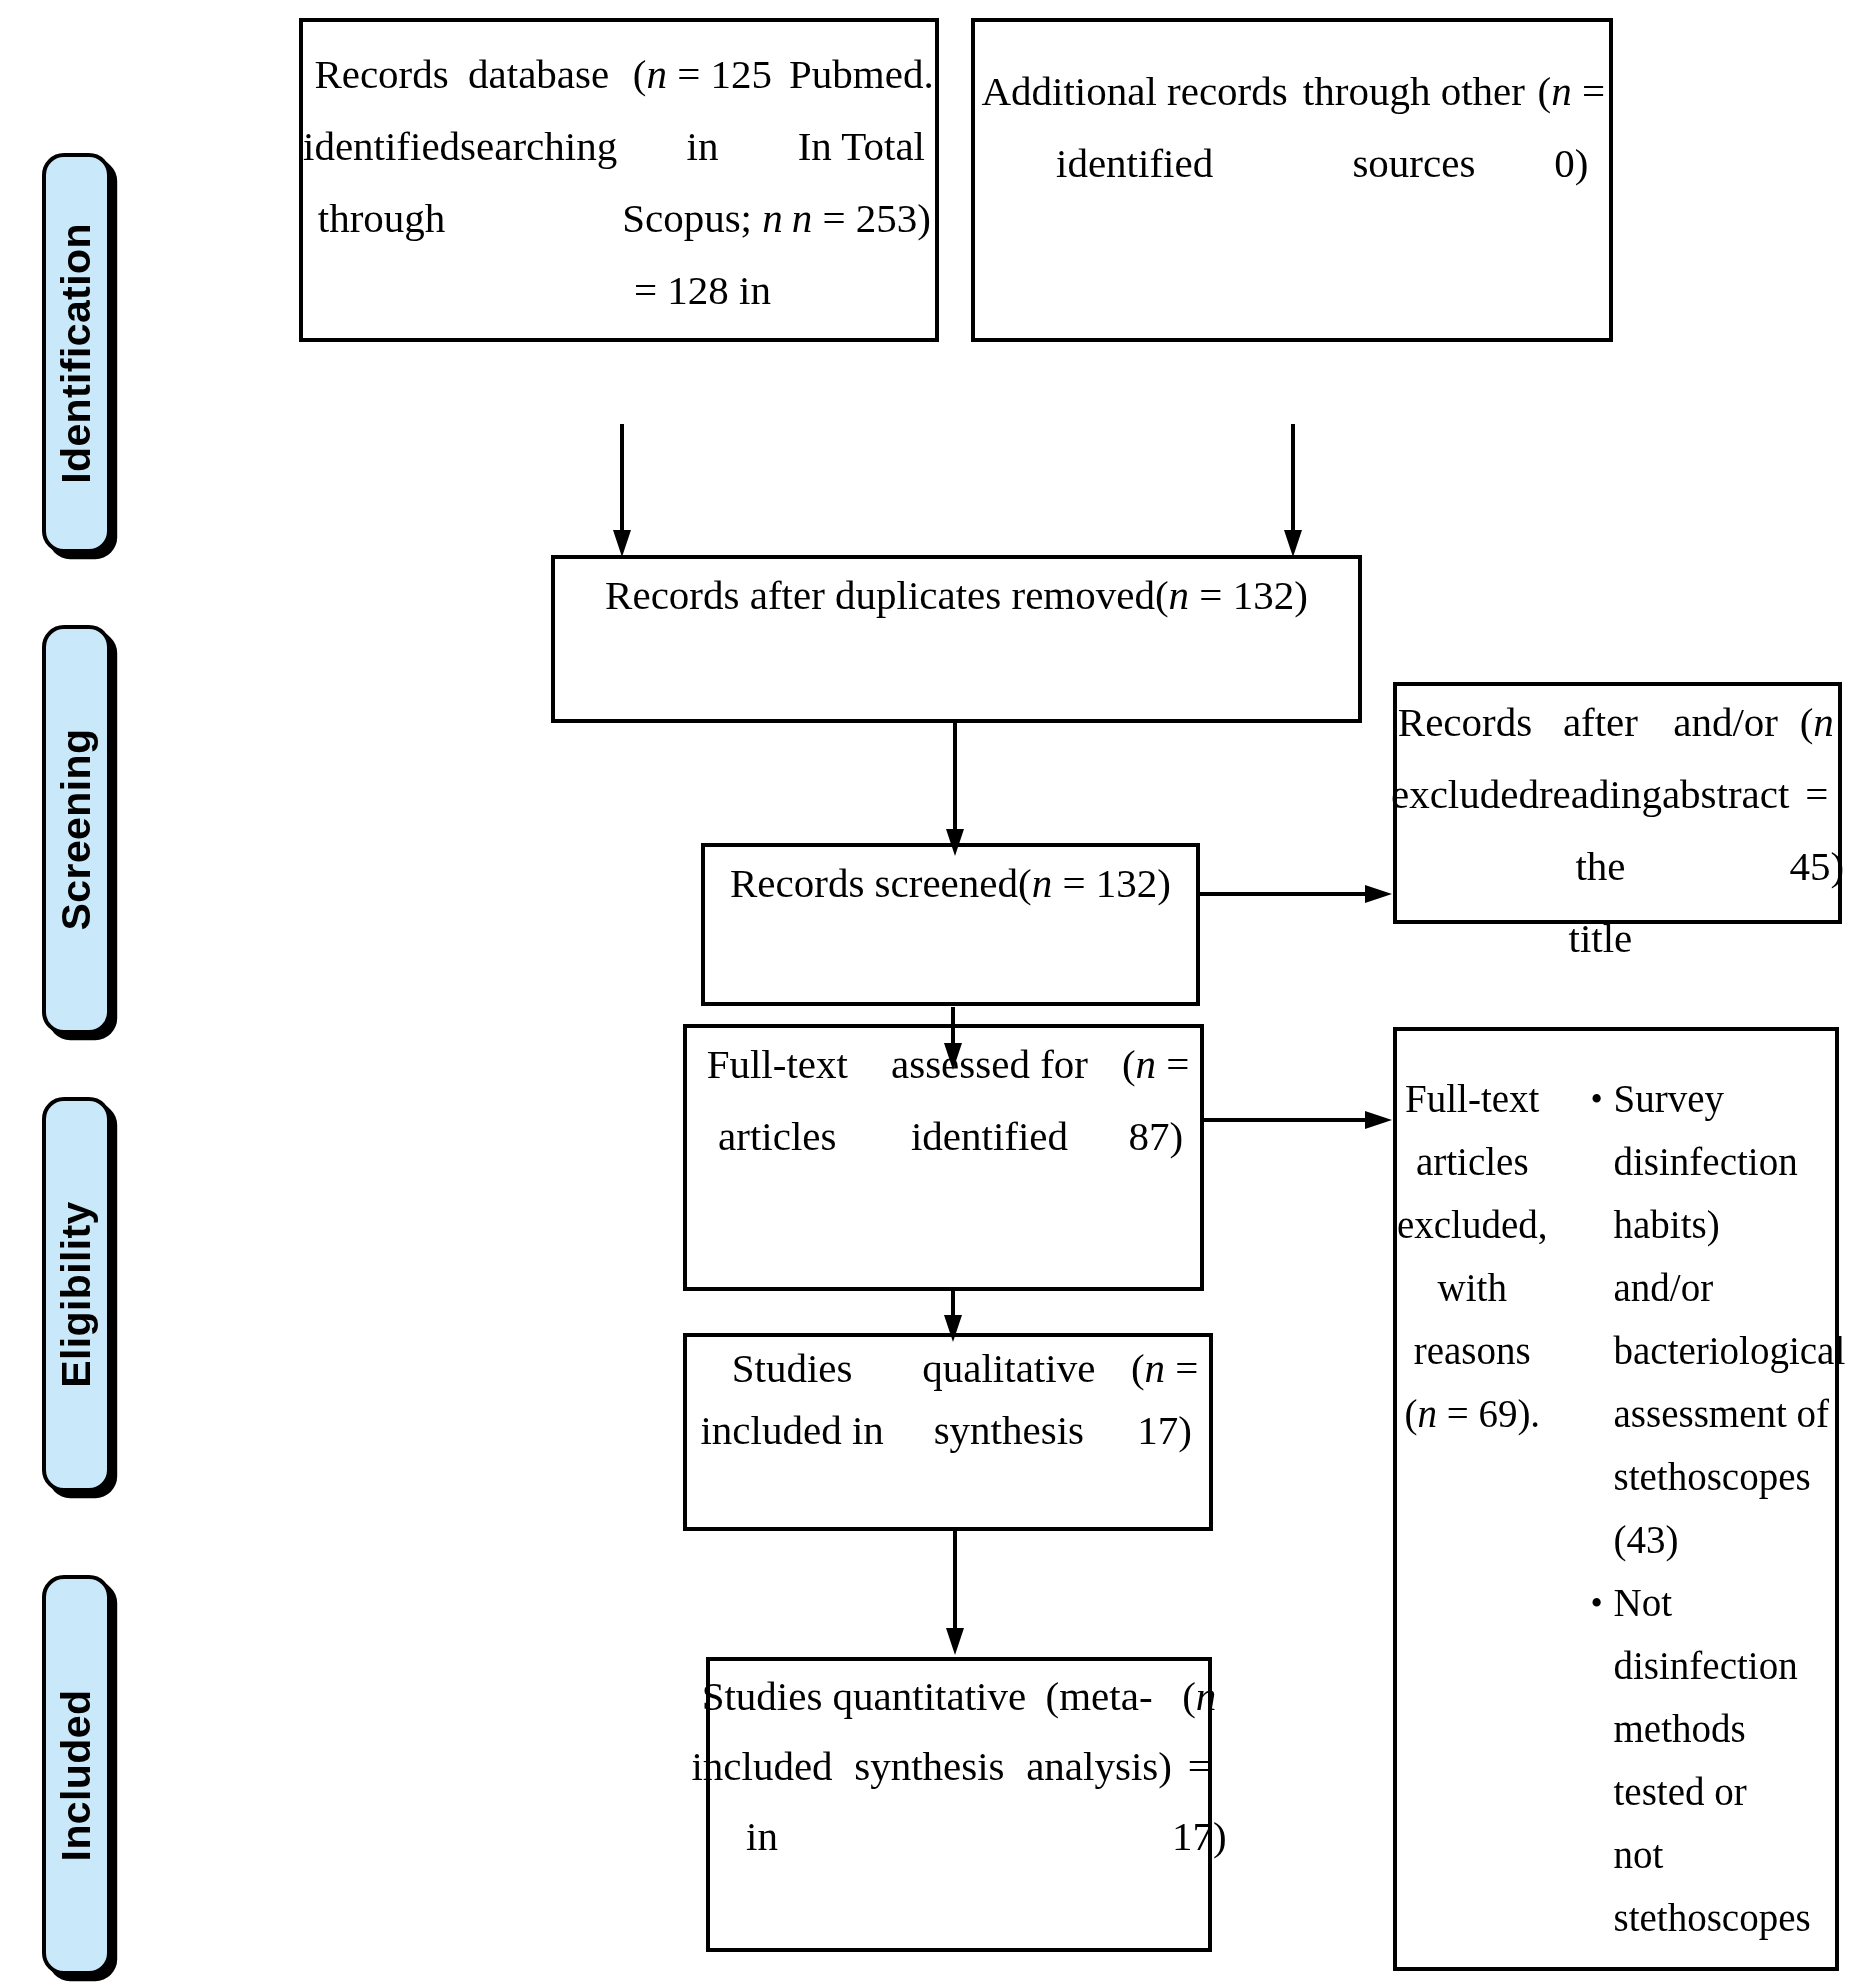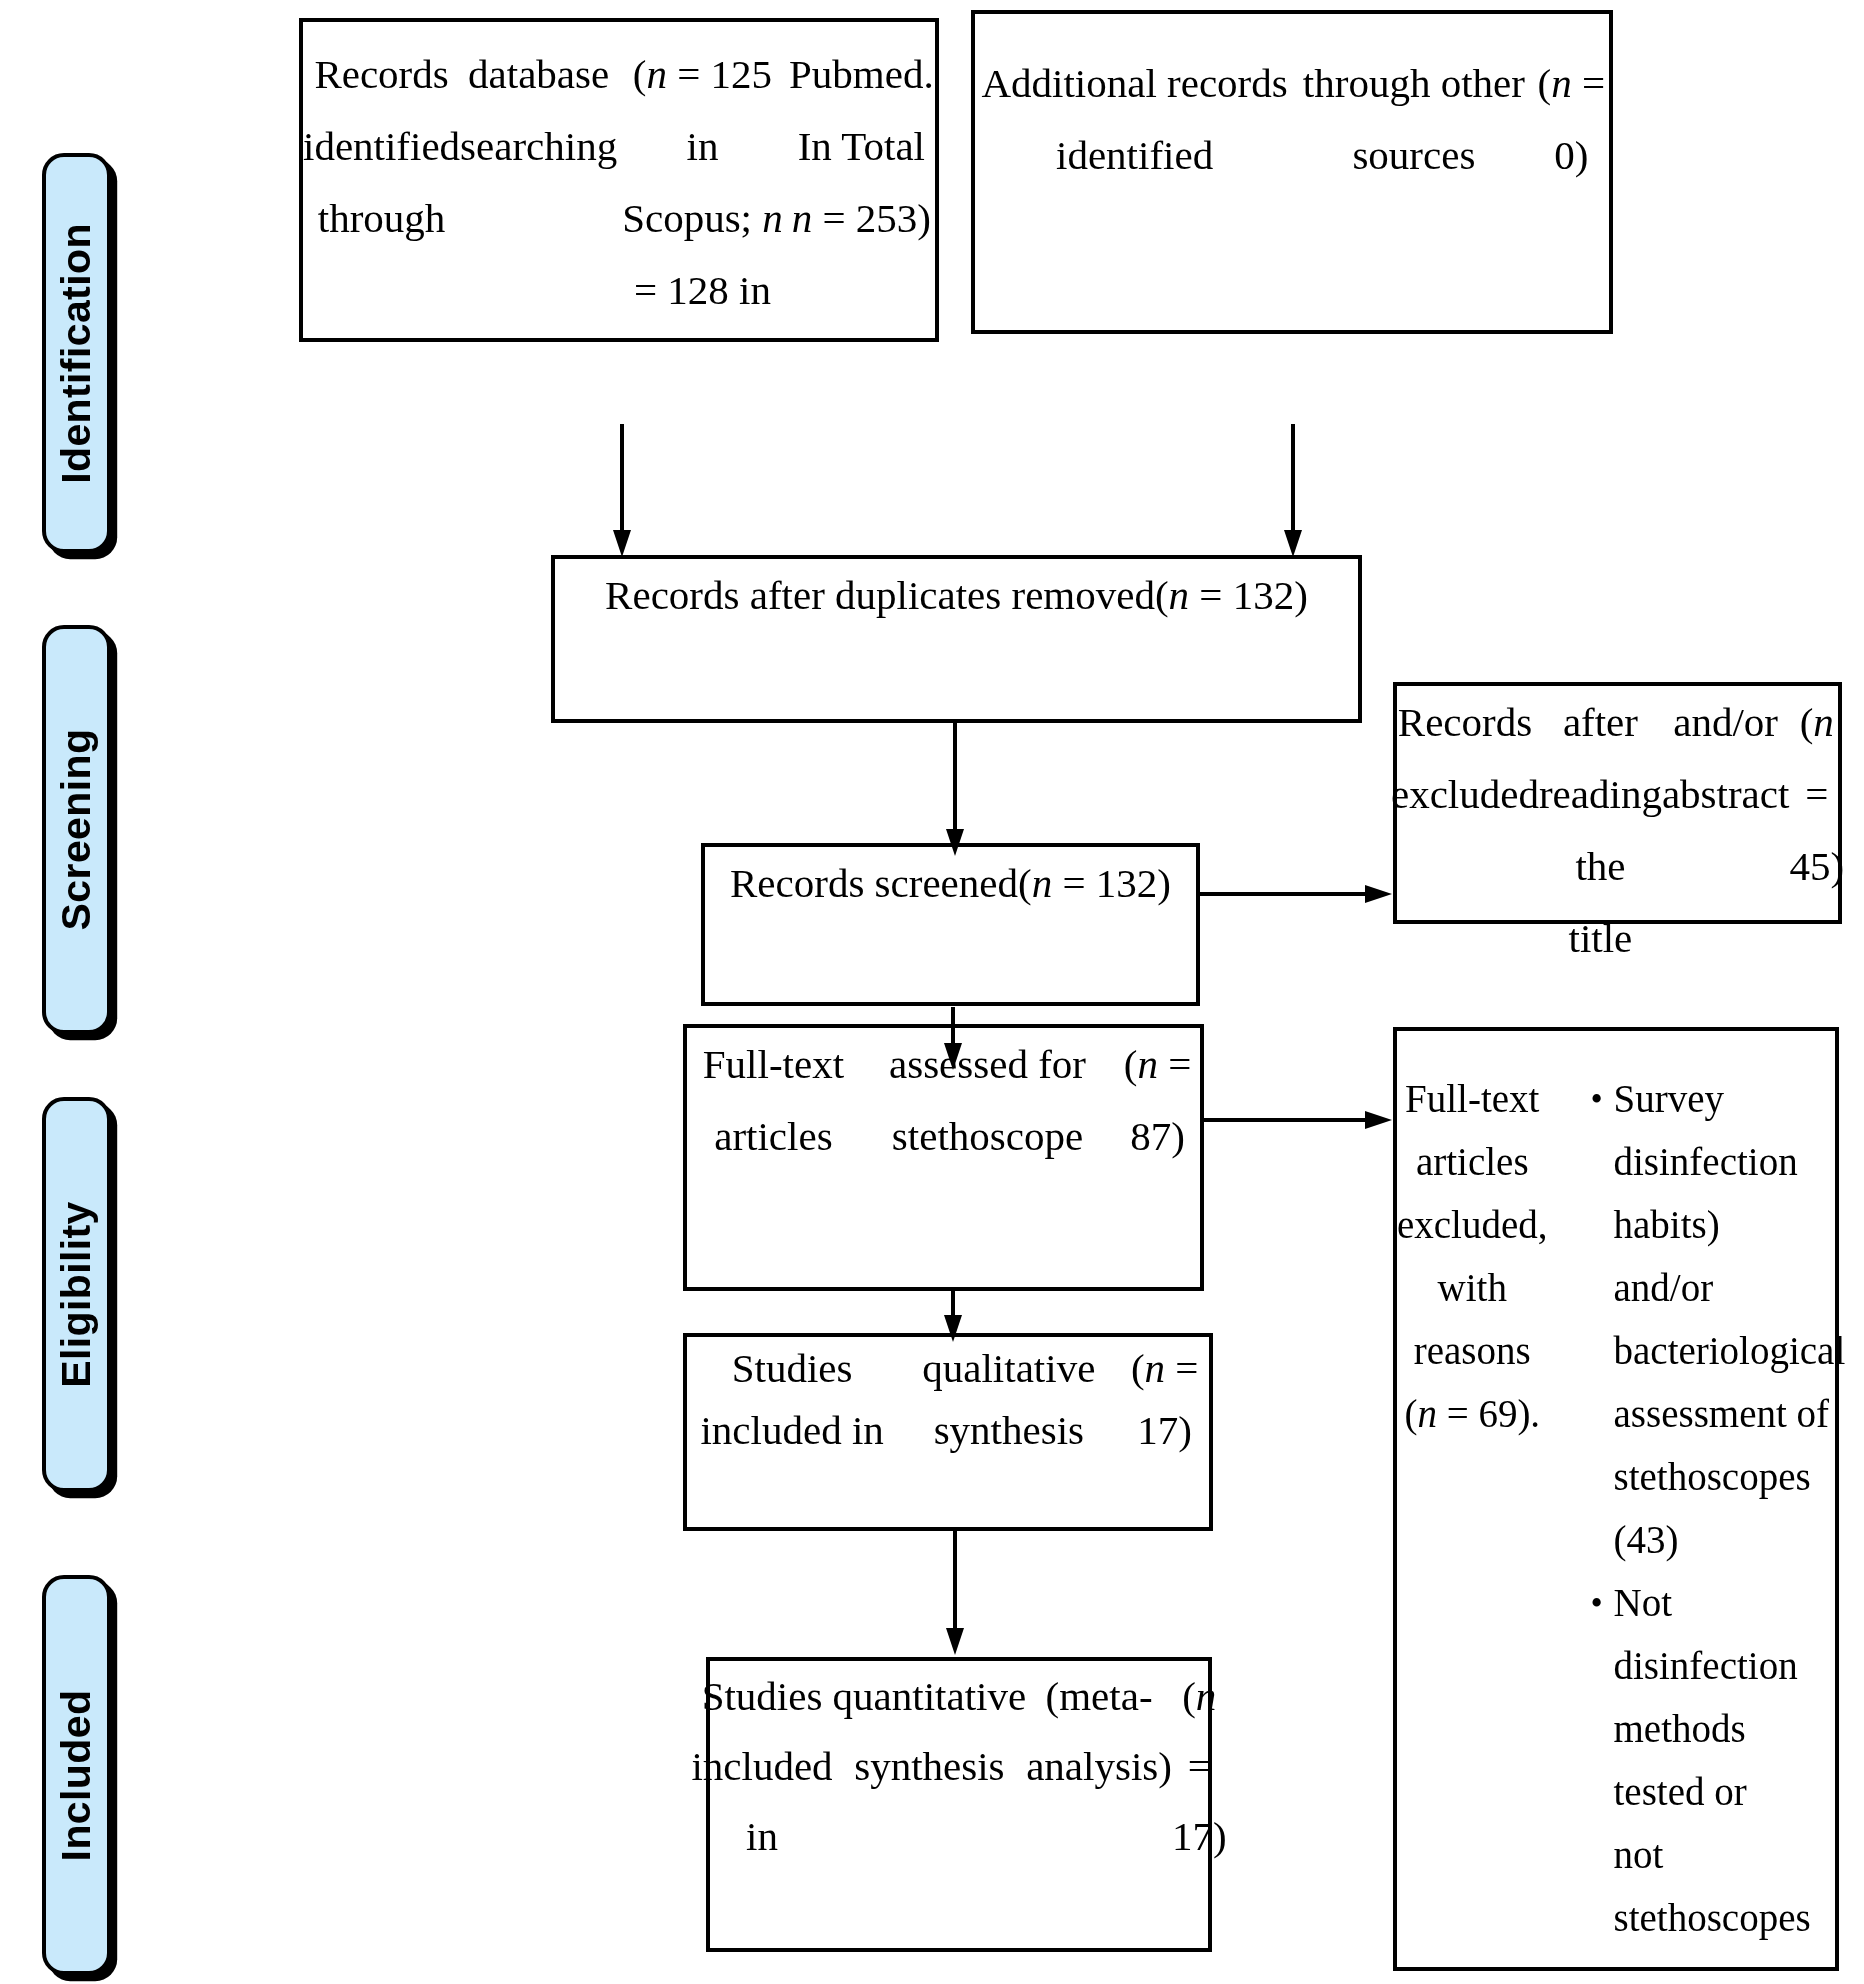--- a/index.html
+++ b/index.html
@@ -108,21 +108,21 @@
     <span class="stage-text">Included</span>
   </div>
 
   <div class="fbox toppad" id="box-identified" style="left:299px;top:18px;width:640px;height:324px;">
       <div class="tline">Records identified through</div>
       <div class="tline">database searching</div>
       <div class="tline">(<i>n</i> = 125 in Scopus; <i>n</i> = 128 in</div>
       <div class="tline">Pubmed. In Total <i>n</i> = 253)</div>
     </div>
 
-  <div class="fbox toppad" id="box-additional" style="left:971px;top:10px;width:642px;height:324px;">
+  <div class="fbox toppad" id="box-additional" style="left:971px;top:18px;width:642px;height:324px;">
       <div class="tline">Additional records identified</div>
       <div class="tline">through other sources</div>
       <div class="tline">(<i>n</i> = 0)</div>
     </div>
 
   <div class="fbox" id="box-deduplicated" style="left:551px;top:555px;width:811px;height:168px;">
       <div class="tline">Records after duplicates removed</div>
       <div class="tline">(<i>n</i> = 132)</div>
     </div>
 
@@ -133,21 +133,21 @@
 
   <div class="fbox" id="box-excluded-screening" style="left:1393px;top:682px;width:449px;height:242px;">
       <div class="tline">Records excluded</div>
       <div class="tline">after reading the title</div>
       <div class="tline">and/or abstract</div>
       <div class="tline">(<i>n</i> = 45)</div>
     </div>
 
   <div class="fbox" id="box-fulltext" style="left:683px;top:1024px;width:521px;height:267px;">
       <div class="tline">Full-text articles</div>
-      <div class="tline">assessed for stethoscope</div>
+      <div class="tline">assessed for identified</div>
       <div class="tline">(<i>n</i> = 87)</div>
     </div>
 
   <div class="fbox" id="box-ft-excluded" style="left:1393px;top:1027px;width:446px;height:944px;">
     <div>
         <div class="tline">Full-text articles</div>
         <div class="tline">excluded, with</div>
         <div class="tline">reasons</div>
         <div class="tline">(<i>n</i> = 69).</div>
       </div>

